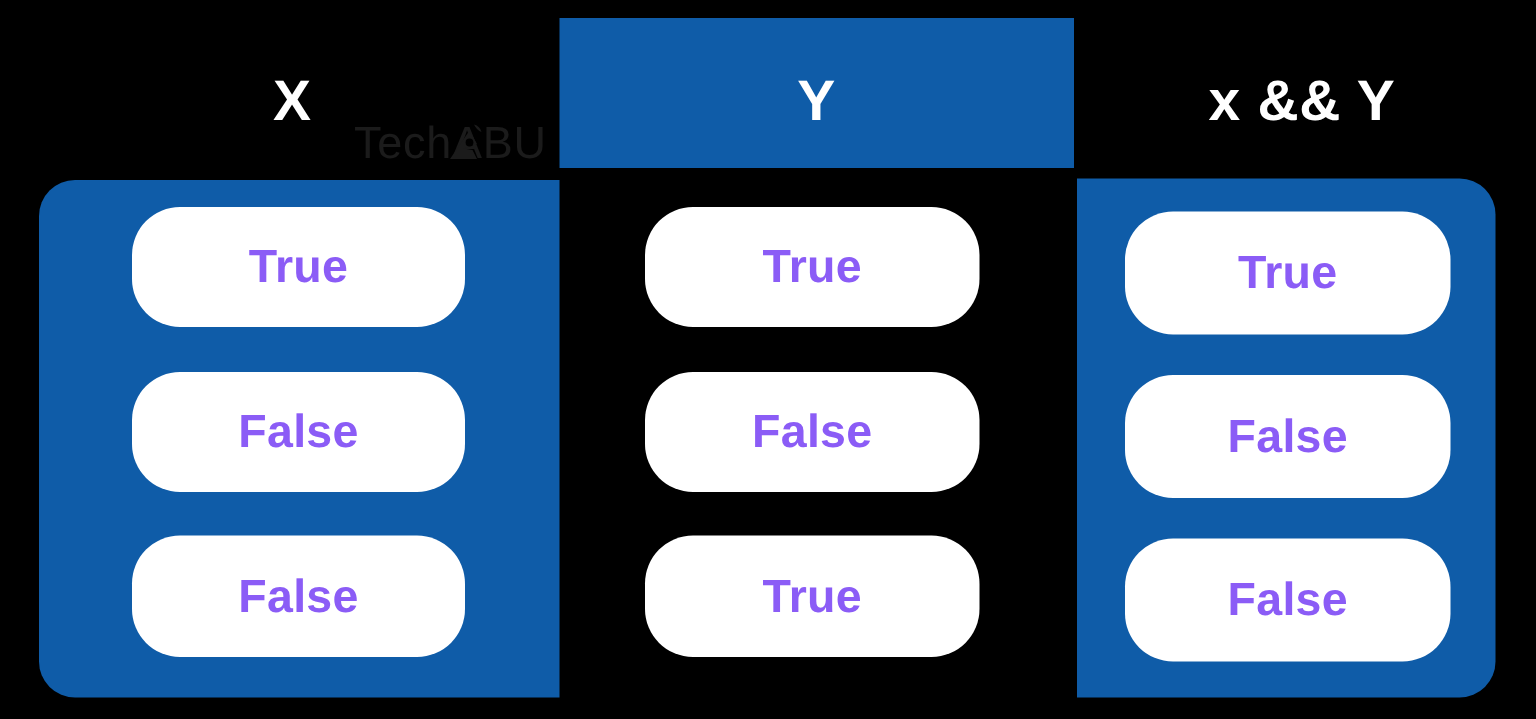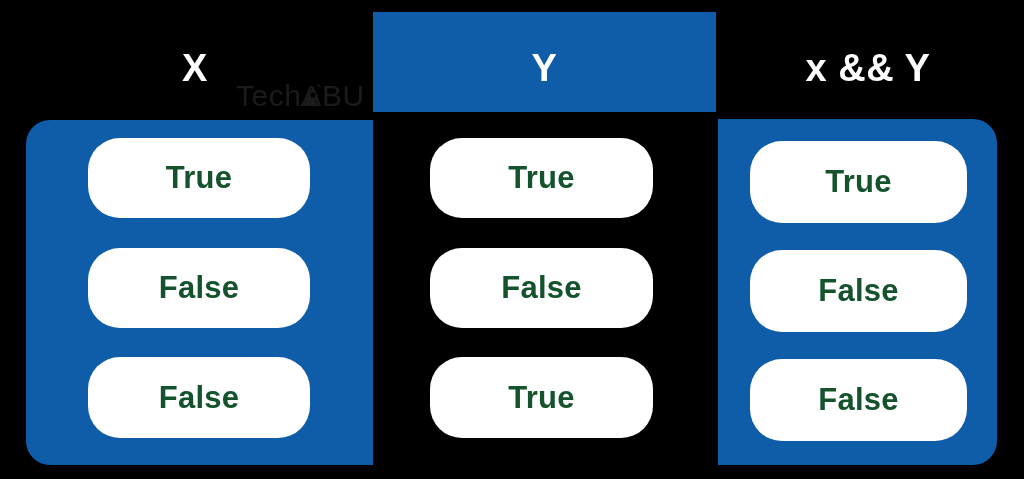--- a/index.html
+++ b/index.html
@@ -85,21 +85,21 @@
   }
 
   
   .pill{
     position:absolute;
     background:#ffffff;
     border-radius:32px;
     display:flex;
     align-items:center;
     justify-content:center;
-    color:#14532d;
+    color:#8b5cf6;
     font-size:31px;
     font-weight:bold;
     letter-spacing:0.2px;
     z-index:4;
   }
   
   .col-x     { left:88px;  width:222px; }
   .col-y     { left:430px; width:223px; }
   .col-xandy { left:750px; width:217px; }
 

